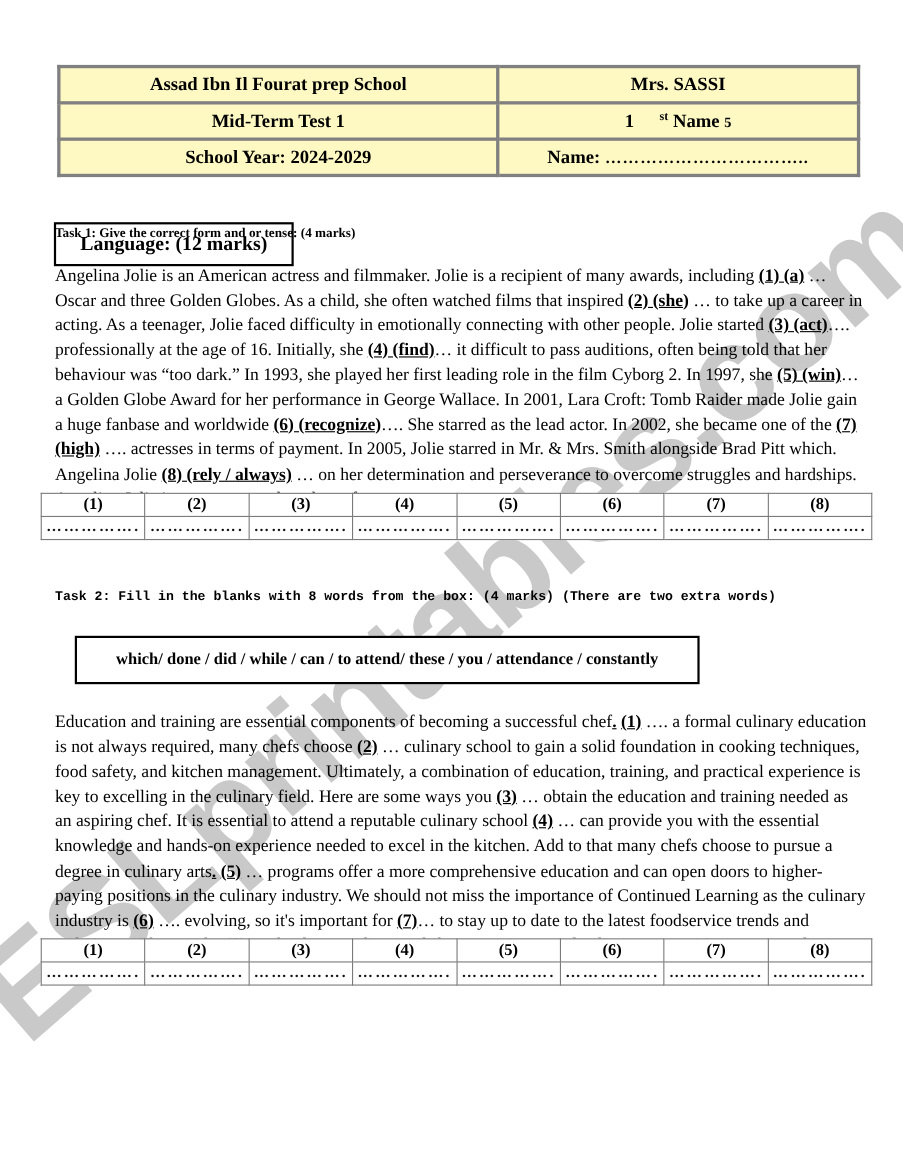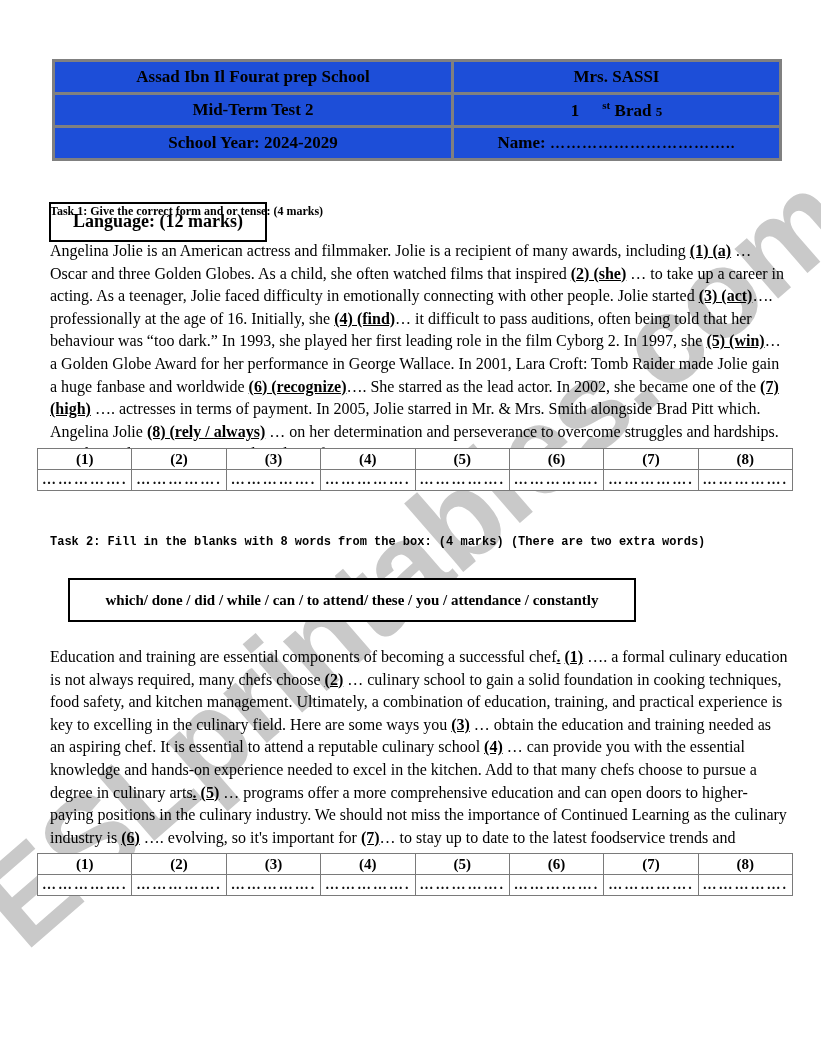--- a/index.html
+++ b/index.html
@@ -43,21 +43,21 @@
   .header-table {
     position: absolute;
     left: 52px;
     top: 59px;
     width: 730px;
     border-collapse: collapse;
     table-layout: fixed;
   }
   .header-table td {
     border: 3px solid #808080;
-    background: #1d4ed8;
+    background: #fef9c3;
     text-align: center;
     font-weight: bold;
     font-size: 17px;
     height: 24px;
     padding: 3px 4px;
     vertical-align: middle;
   }
   .header-table td.left-cell { width: 388px; }
   .header-table td.name-cell { text-align: center; }
   .sup { font-size: 11px; vertical-align: super; margin-left: 23px; }
@@ -160,22 +160,22 @@
 
 <div class="page">
 
   <table class="header-table">
     <tbody>
       <tr>
         <td class="left-cell">Assad Ibn Il Fourat prep School</td>
         <td>Mrs. SASSI</td>
       </tr>
       <tr>
-        <td class="left-cell">Mid-Term Test 2</td>
-        <td><span>1</span><span class="sup">st</span> <span>Brad</span> <span class="smallnum">5</span></td>
+        <td class="left-cell">Mid-Term Test 1</td>
+        <td><span>1</span><span class="sup">st</span> <span>Name</span> <span class="smallnum">5</span></td>
       </tr>
       <tr>
         <td class="left-cell">School Year: 2024-2029</td>
         <td class="name-cell"><span>Name:</span> <span class="dots-inline">……………………………..</span></td>
       </tr>
     </tbody>
   </table>
 
   <div class="language-box">Language: (12 marks)</div>
 

